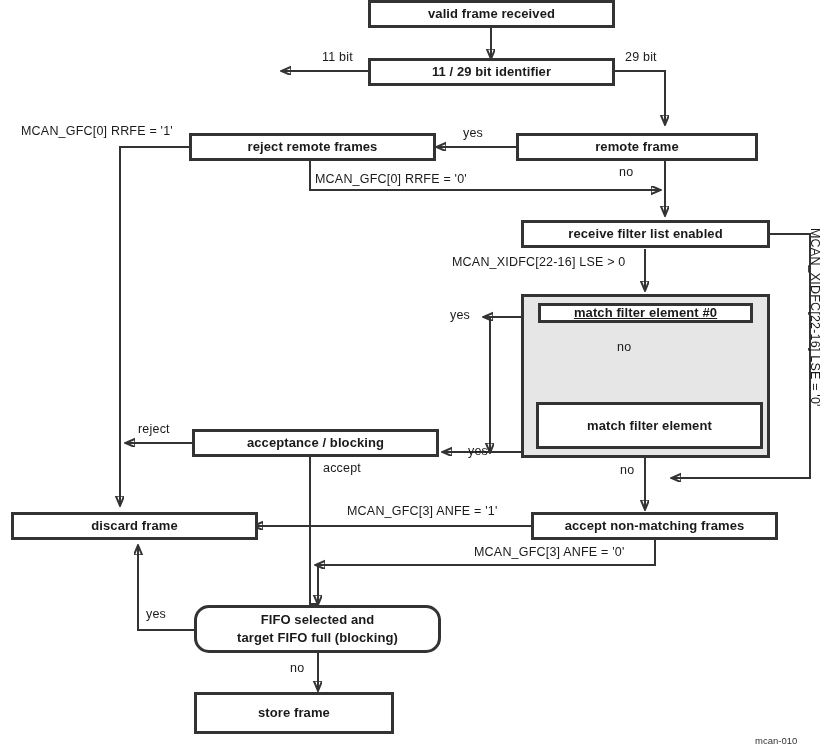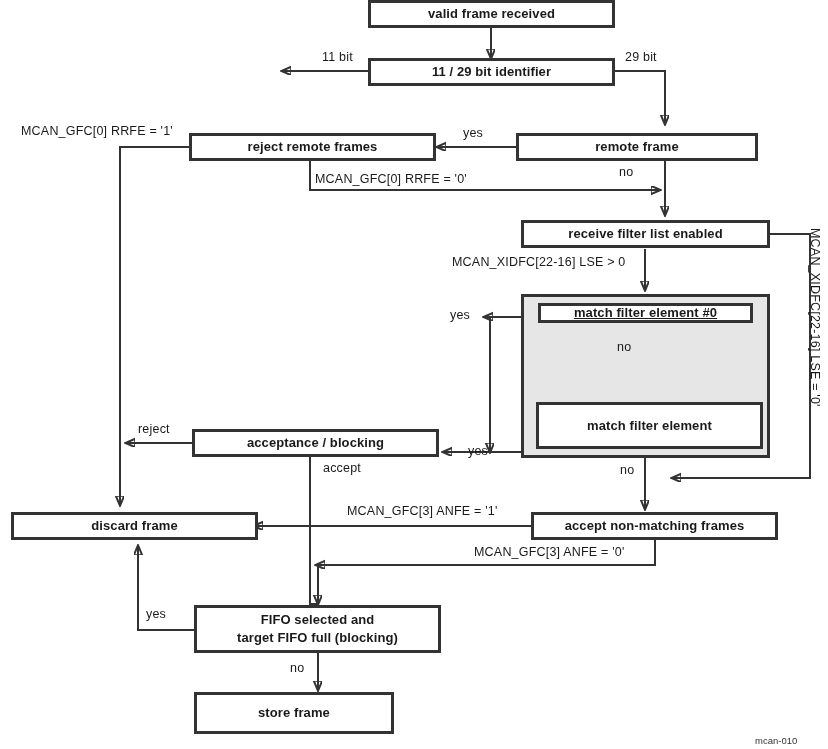--- a/index.html
+++ b/index.html
@@ -161,21 +161,21 @@
   </div>
 
   <div class="node" style="left:11px; top:512px; width:247px; height:28px;">
     <span>discard frame</span>
   </div>
 
   <div class="node" style="left:531px; top:512px; width:247px; height:28px;justify-content:center;">
     <span>accept non-matching frames</span>
   </div>
 
-  <div class="node two-line" style="left:194px; top:605px; width:247px; height:48px; flex-direction:column;">
+  <div class="node two-line" style="left:194px; top:605px; width:247px; height:48px; flex-direction:column;border-radius:15px;">
     <span>FIFO selected and</span>
     <span>target FIFO full (blocking)</span>
   </div>
 
   <div class="node" style="left:194px; top:692px; width:200px; height:42px;">
     <span>store frame</span>
   </div>
 
   <div class="edge-label" style="left:322px; top:50px;">11 bit</div>
 

